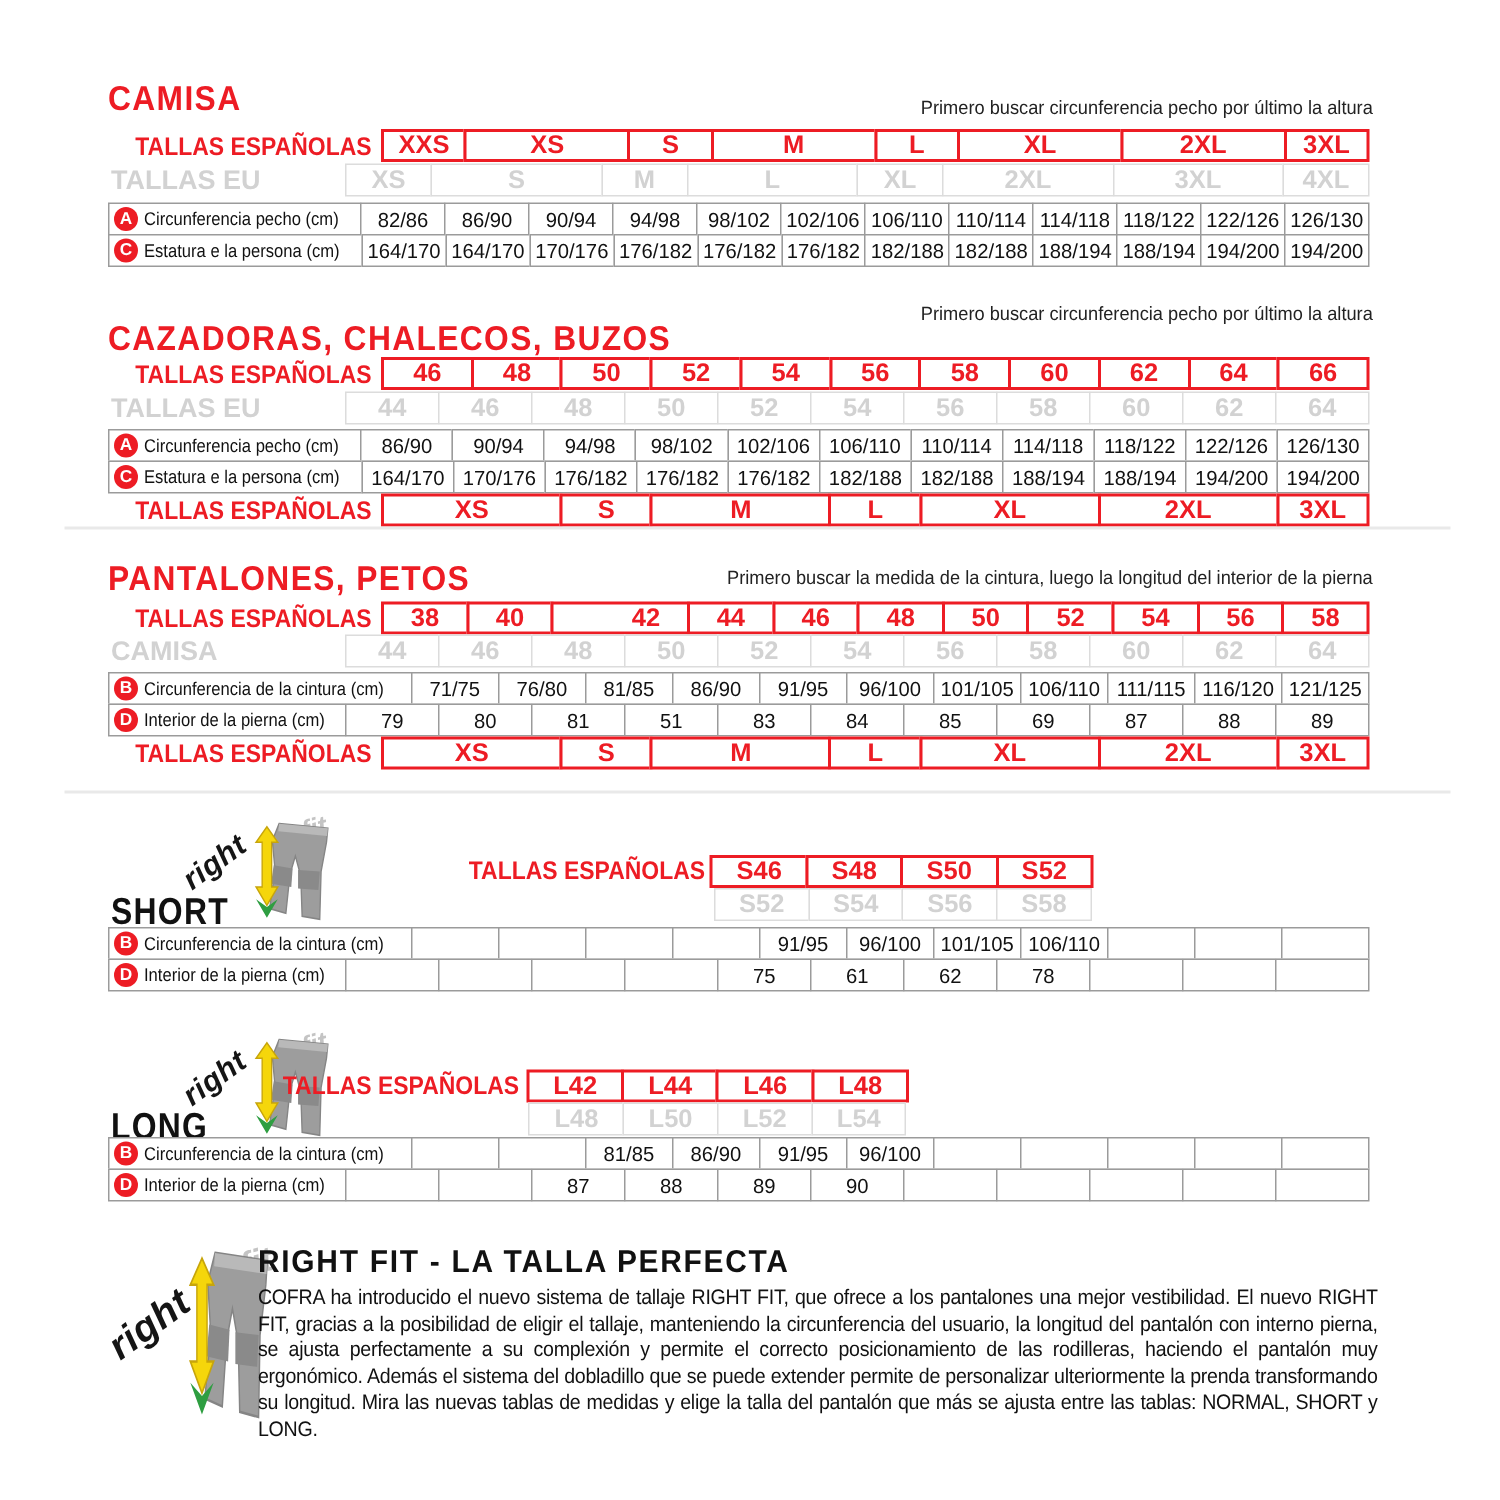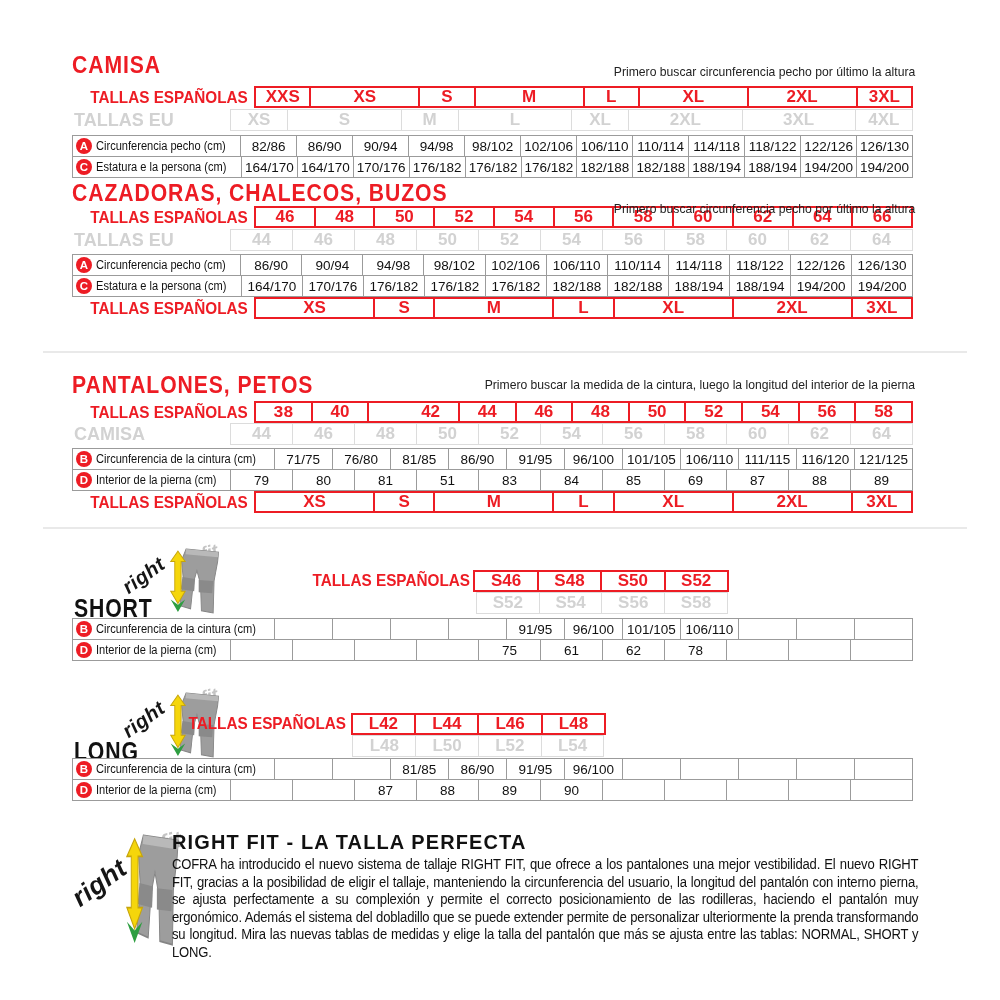--- a/index.html
+++ b/index.html
@@ -141,21 +141,21 @@
           <div class="tcell">182/188</div>
           <div class="tcell">188/194</div>
           <div class="tcell">188/194</div>
           <div class="tcell">194/200</div>
           <div class="tcell">194/200</div>
         </div>
       </div>
   </section>
   <div class="note" style="top:64px">Primero buscar circunferencia pecho por último la altura</div>
 
-  <section class="sec" style="top:180px">
+  <section class="sec" style="top:212px">
     <h2 class="sec-title">CAZADORAS, CHALECOS, BUZOS</h2>
     <div class="size-row">
       <div class="size-label red-label">TALLAS ESPAÑOLAS</div>
       <div class="boxes">
           <div class="box red" style="flex-grow: 1;">46</div>
           <div class="box red" style="flex-grow: 1;">48</div>
           <div class="box red" style="flex-grow: 1;">50</div>
           <div class="box red" style="flex-grow: 1;">52</div>
           <div class="box red" style="flex-grow: 1;">54</div>
           <div class="box red" style="flex-grow: 1;">56</div>
@@ -233,21 +233,21 @@
   </section>
   <div class="note" style="top:201px">Primero buscar circunferencia pecho por último la altura</div>
 
   <div class="divider" style="top:351px"></div>
 
   <section class="sec" style="top:372px">
     <h2 class="sec-title">PANTALONES, PETOS</h2>
     <div class="size-row" style="margin-top:3px">
       <div class="size-label red-label">TALLAS ESPAÑOLAS</div>
       <div class="boxes">
-          <div class="box red" style="flex-grow: 1; font-family: Liberation Mono, monospace;">38</div>
+          <div class="box red" style="flex-grow: 1;">38</div>
           <div class="box red" style="flex-grow: 1;">40</div>
           <div class="box red" style="flex-grow: 1; padding-left: 34px;">42</div>
           <div class="box red" style="flex-grow: 1;">44</div>
           <div class="box red" style="flex-grow: 1;">46</div>
           <div class="box red" style="flex-grow: 1;">48</div>
           <div class="box red" style="flex-grow: 1;">50</div>
           <div class="box red" style="flex-grow: 1;">52</div>
           <div class="box red" style="flex-grow: 1;">54</div>
           <div class="box red" style="flex-grow: 1;">56</div>
           <div class="box red" style="flex-grow: 1;">58</div>

